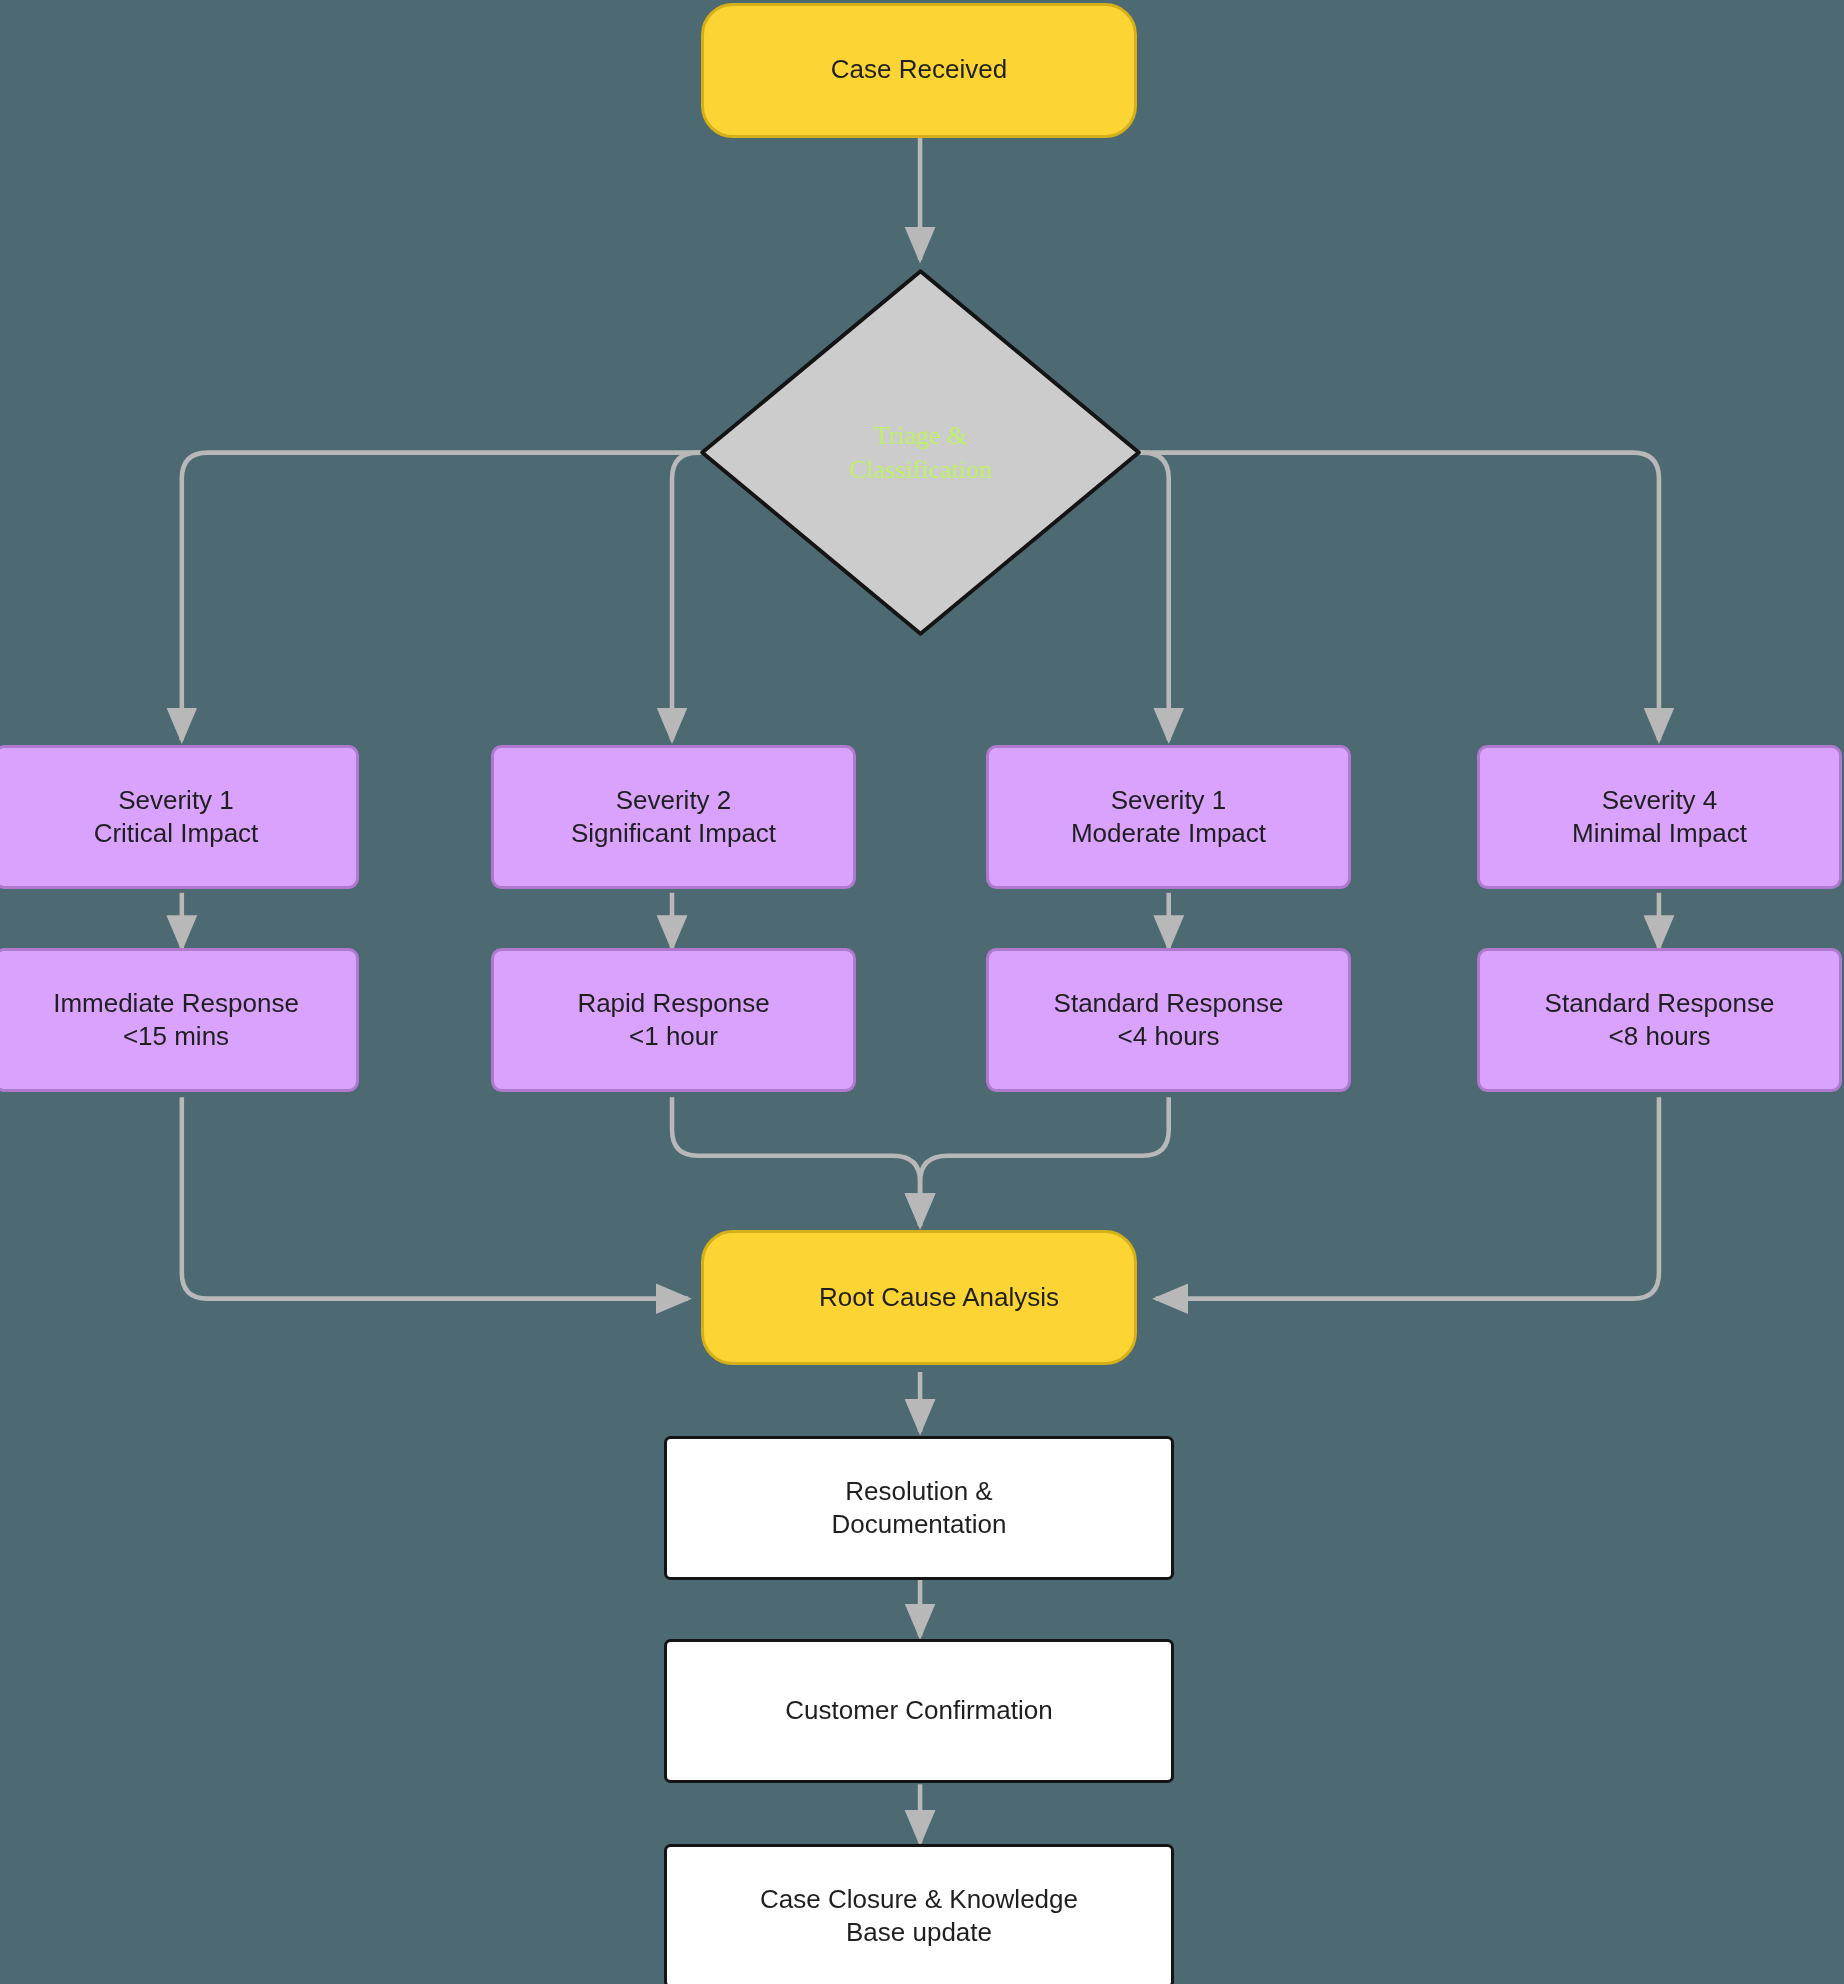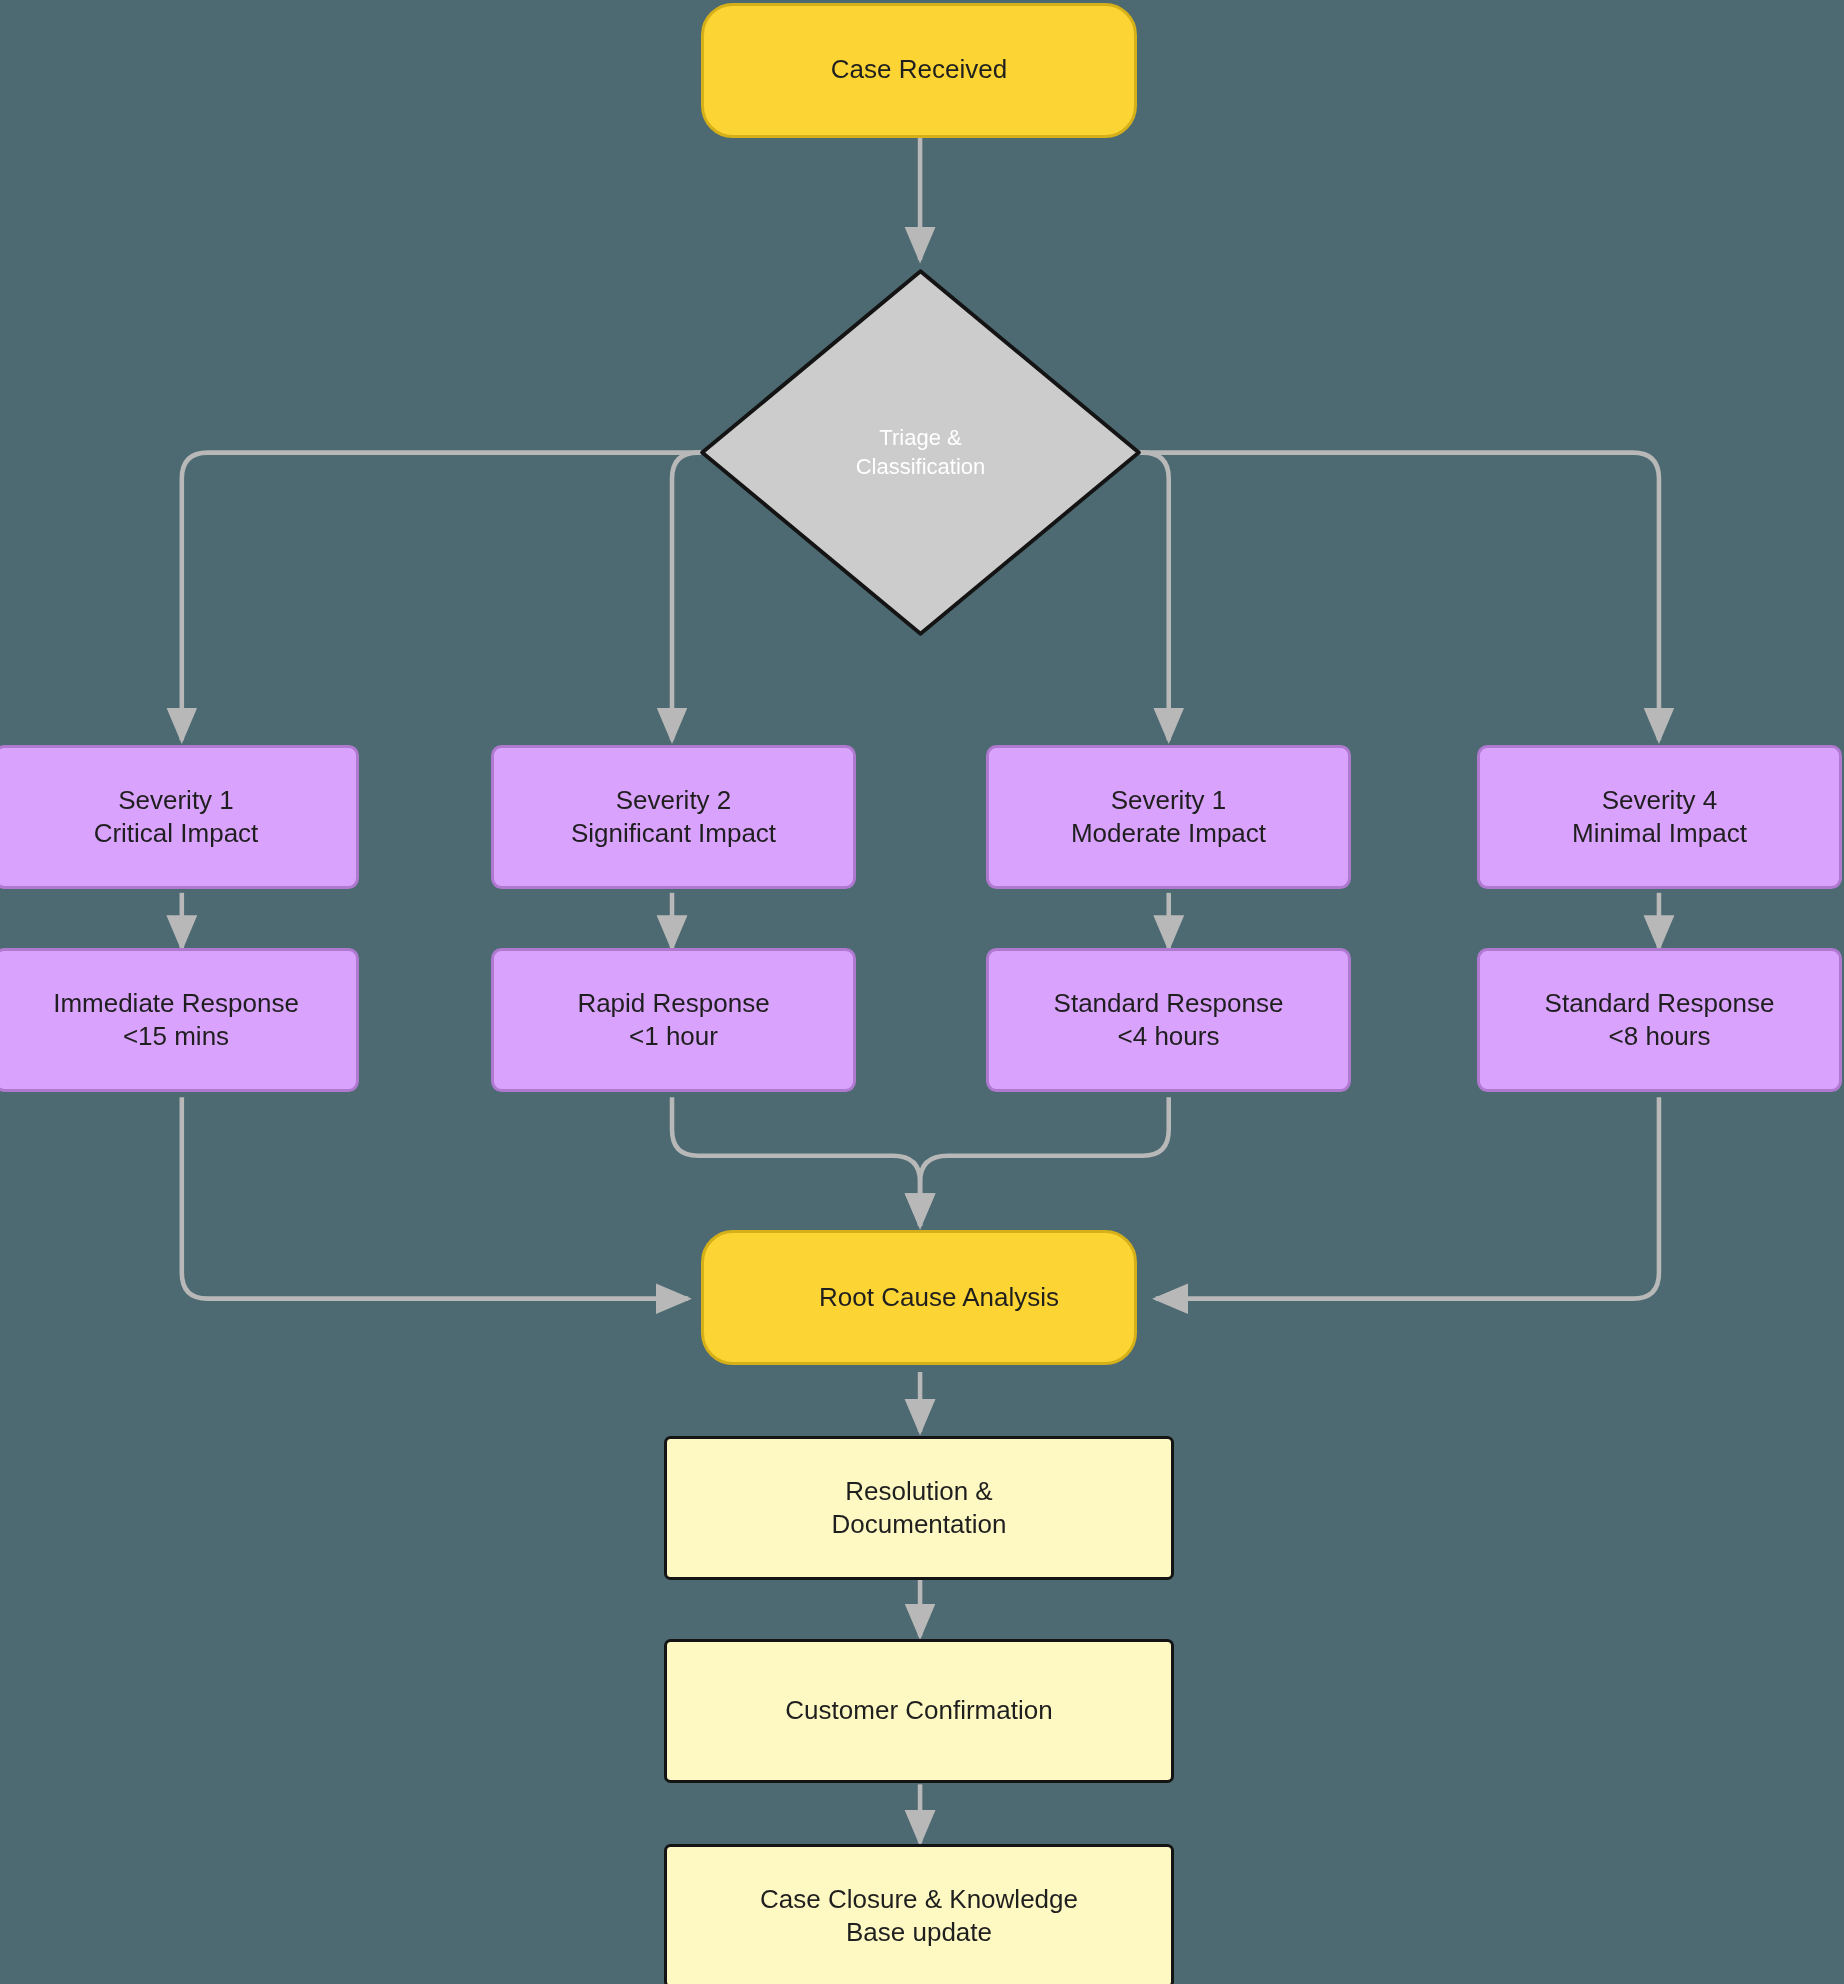--- a/index.html
+++ b/index.html
@@ -26,31 +26,31 @@
     background:#fcd434;
     border:3.9px solid #d6b018;
     border-radius:32px;
   }
   .n-purple{
     background:#d9a2fc;
     border:3.9px solid #b079d0;
     border-radius:10.4px;
   }
   .n-purple-dark{
-    background:#fef9c3;
+    background:#ffffff;
     border:3.2px solid #141414;
     border-radius:6.5px;
   }
   .diamond-wrap{position:absolute;}
   .diamond-wrap svg{position:absolute;left:0;top:0;}
   .diamond-label{
     position:absolute;left:0;top:0;width:100%;height:100%;
     display:flex;align-items:center;justify-content:center;
-    text-align:center;color:#ffffff;font-size:22px;line-height:1.28;
-    white-space:pre-line;pointer-events:none;
+    text-align:center;color:#bef264;font-size:26px;line-height:1.28;
+    white-space:pre-line;pointer-events:none;font-family:Liberation Serif, serif;
   }
 </style>
 </head>
 <body>
 
 <div id="stage">
 
   <svg id="edges" viewBox="0 0 2840 3057" xmlns="http://www.w3.org/2000/svg">
     <defs>
       <marker id="ah" markerWidth="10" markerHeight="10" refX="7.2" refY="4" orient="auto" markerUnits="strokeWidth">

